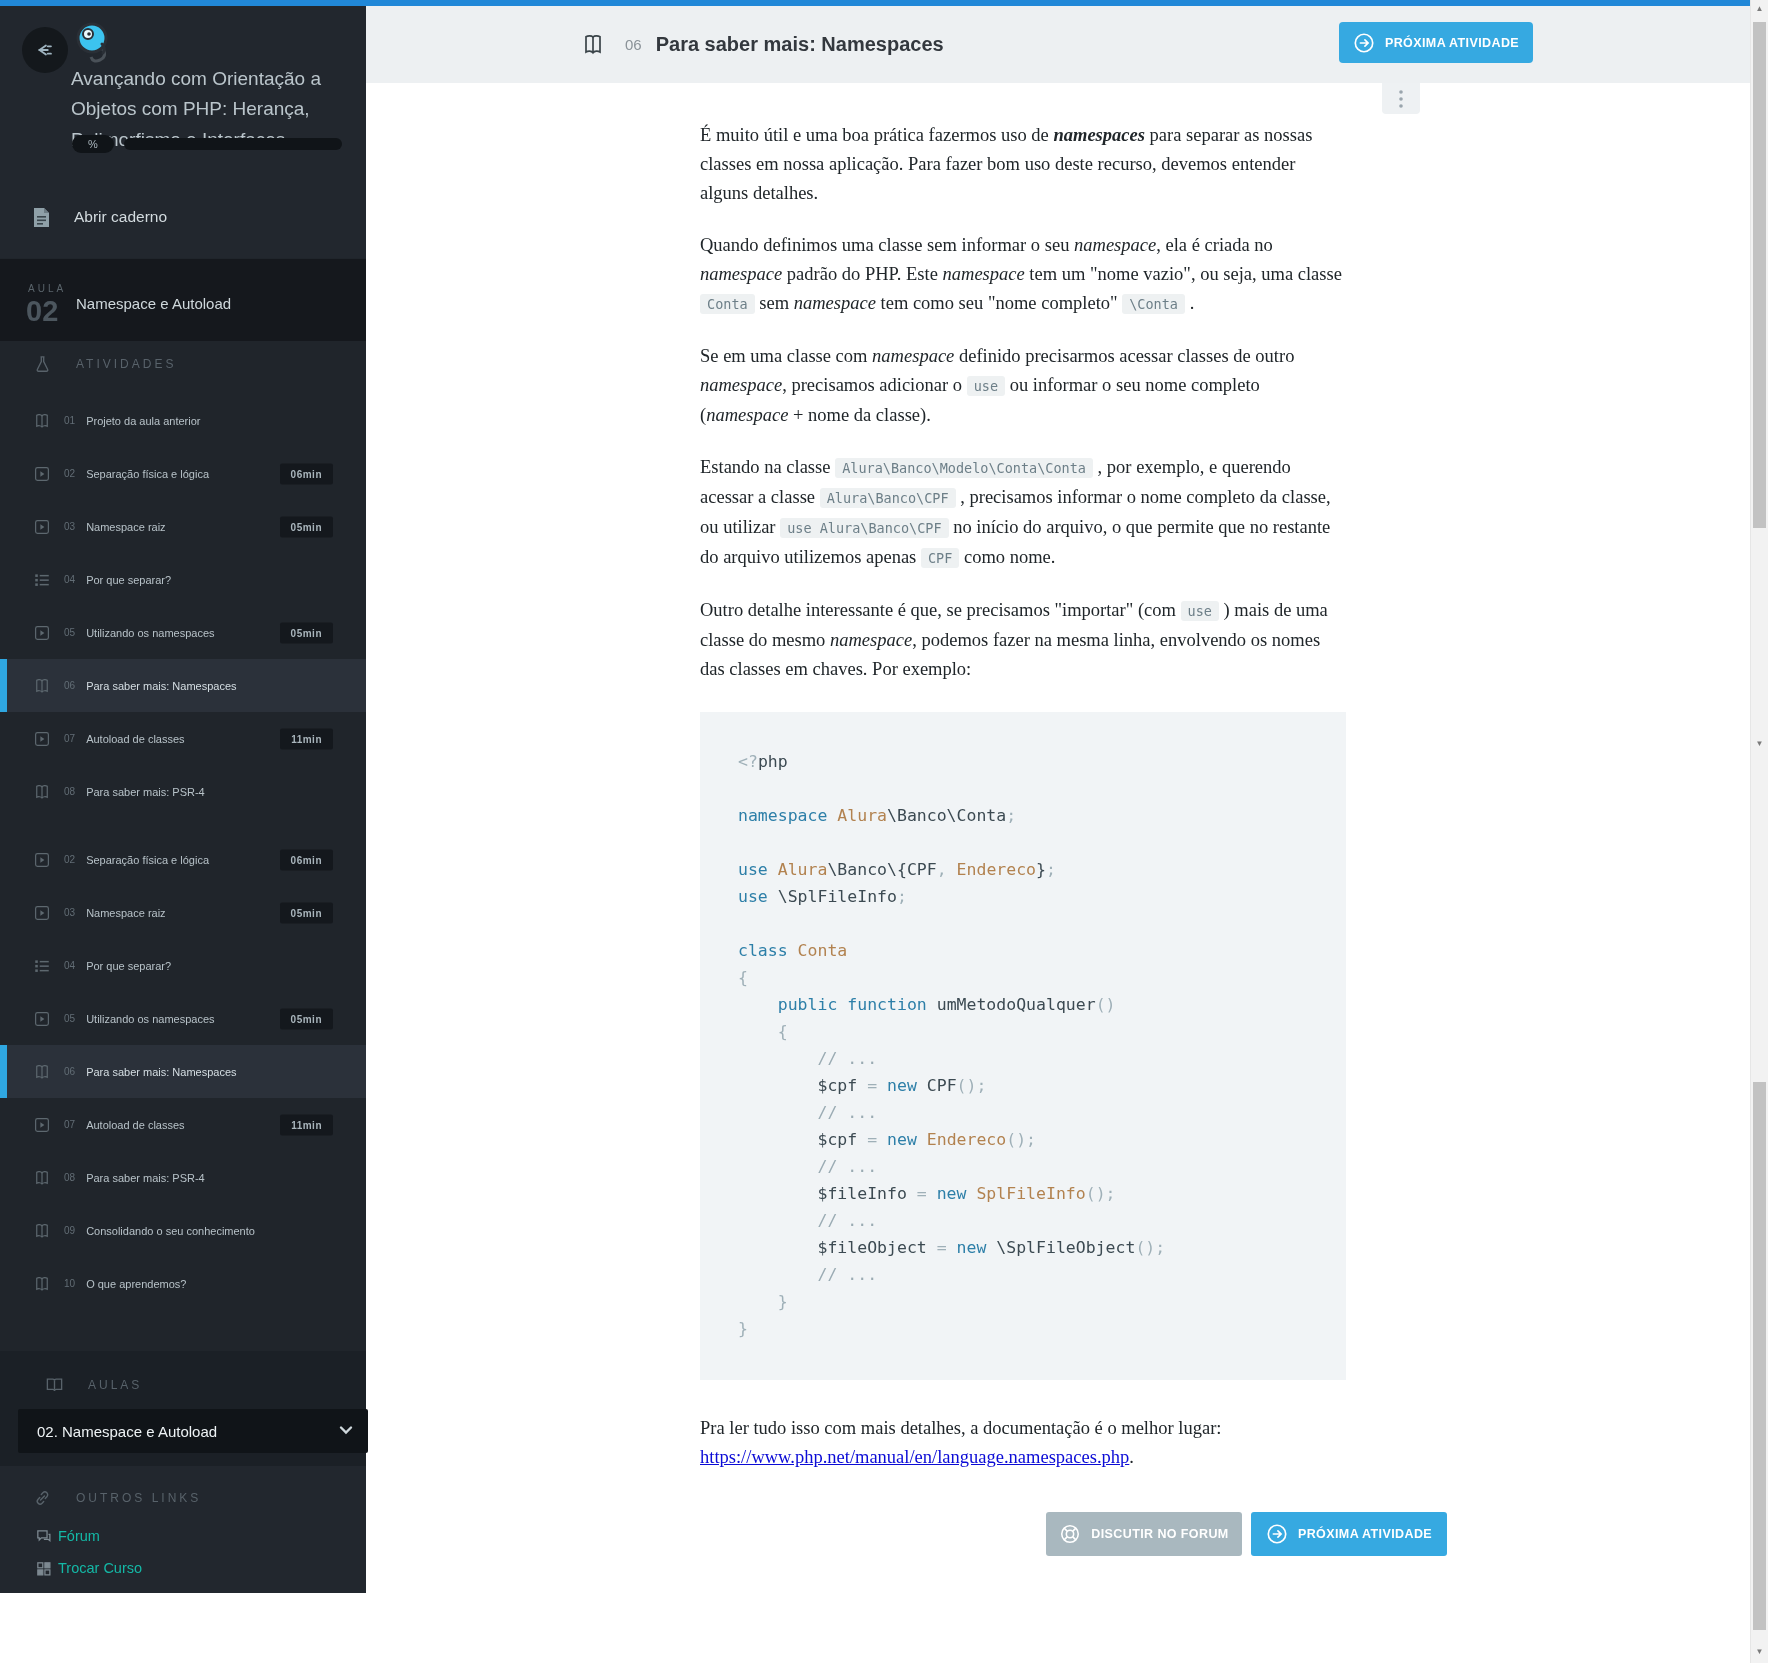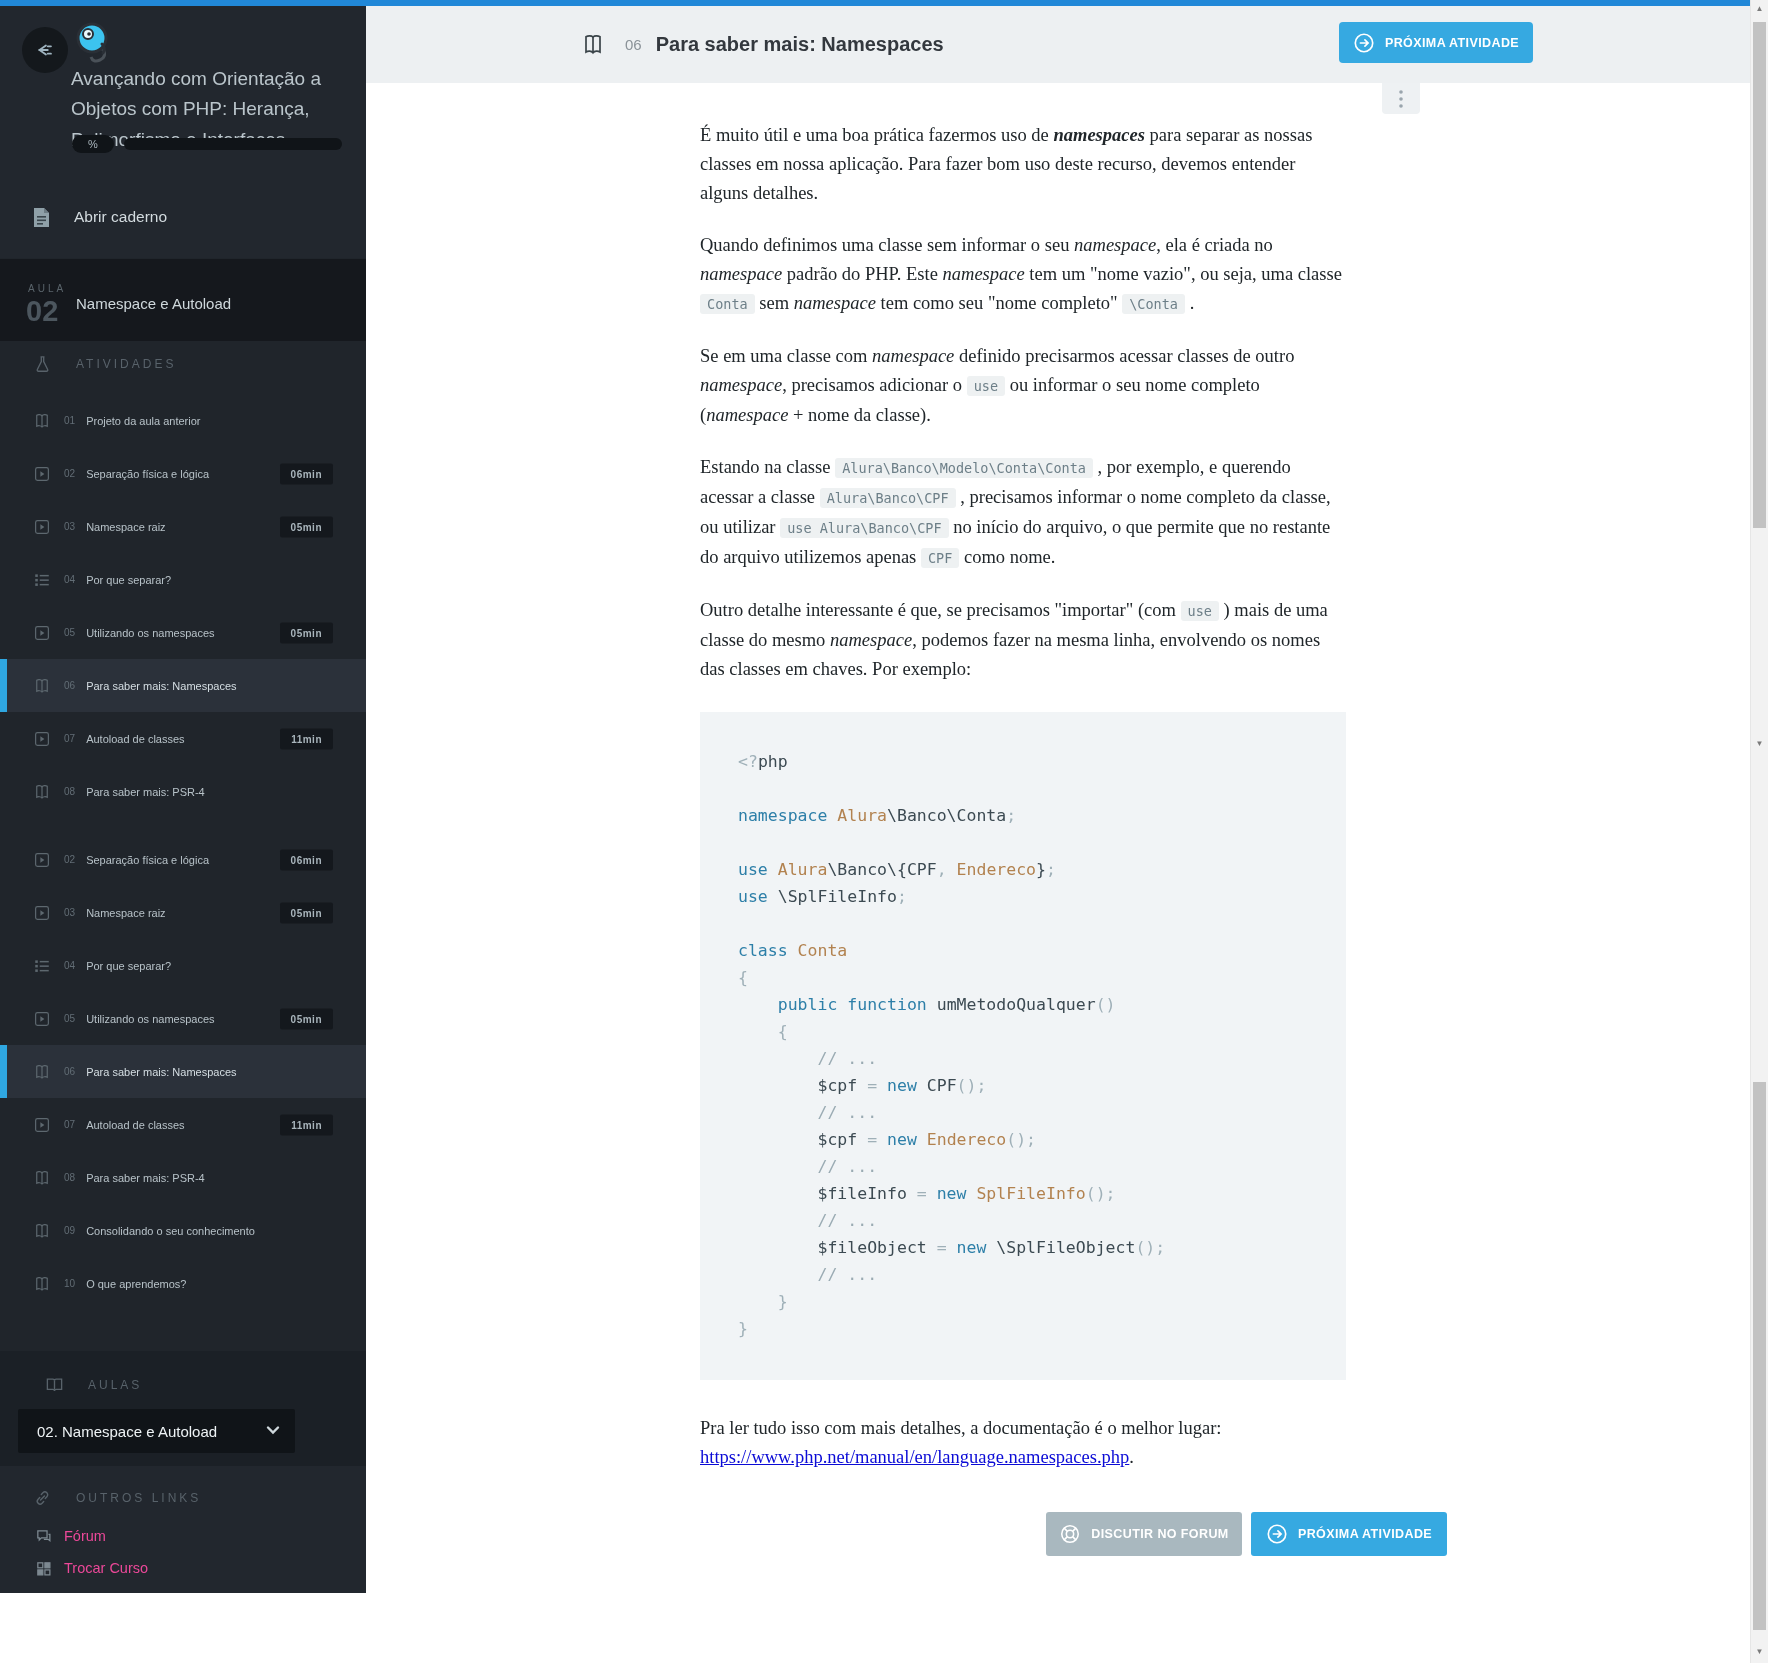--- a/index.html
+++ b/index.html
@@ -41,30 +41,30 @@
   .act-icon{width:18px;height:18px;margin-left:33px;color:#5d686f;flex:0 0 auto;}
   .act-icon svg{width:18px;height:18px;display:block;}
   .act-num{margin-left:13px;font-size:10px;color:#626d75;flex:0 0 auto;}
   .act-label{margin-left:11px;font-size:11px;color:#b7c2c8;white-space:nowrap;}
   .act-item.active .act-label{color:#d5dee3;}
   .act-time{position:absolute;right:33px;top:50%;transform:translateY(-50%);
     background:#14181d;color:#a9b5bc;font-size:10px;font-weight:bold;letter-spacing:.5px;
     padding:5px 11px;border-radius:2px;}
   .aulas-sec{position:absolute;left:0;top:1345px;width:366px;height:115px;background:#1b2026;}
   .aulas-sec .sec-header{padding-top:12px;padding-left:12px;}
-  .aula-select{position:absolute;left:18px;top:58px;width:277px;height:44px;background:#101418;
+  .aula-select{position:absolute;left:18px;top:58px;width:350px;height:44px;background:#101418;
     display:flex;align-items:center;cursor:pointer;border-radius:2px;}
   .aula-select span{margin-left:19px;font-size:15px;color:#eef3f5;}
   .aula-select .chev{position:absolute;right:15px;color:#cfd8dc;}
   .aula-select .chev svg{width:14px;height:14px;}
   .outros-sec{position:absolute;left:0;top:1460px;width:366px;height:127px;background:#22272e;}
   .outros-sec .sec-header{padding-top:10px;}
   .link-row{display:flex;align-items:center;height:32px;cursor:pointer;}
   .link-row svg{width:17px;height:17px;margin-left:35px;color:#7d8991;}
-  .link-row span{margin-left:12px;font-size:14.5px;color:#ec4899;}
+  .link-row span{margin-left:6px;font-size:14.5px;color:#14b8a6;}
   
   .main-header{position:absolute;left:366px;top:6px;width:1384px;height:77px;background:#edf0f2;}
   .mh-inner{position:absolute;left:215px;top:0;height:77px;display:flex;align-items:center;}
   .mh-book{width:24px;height:24px;color:#3a4449;}
   .mh-book svg{width:24px;height:24px;}
   .mh-num{margin-left:20px;font-size:15px;color:#8a9298;}
   .mh-title{margin-left:14px;font-size:20px;font-weight:bold;color:#33383e;}
   .next-btn-top{position:absolute;left:973px;top:16px;width:194px;height:41px;background:#36a9e1;border-radius:4px;
     display:flex;align-items:center;justify-content:center;gap:10px;cursor:pointer;border:none;}
   .btn-label{color:#ffffff;font-size:12.5px;font-weight:bold;letter-spacing:.4px;}

